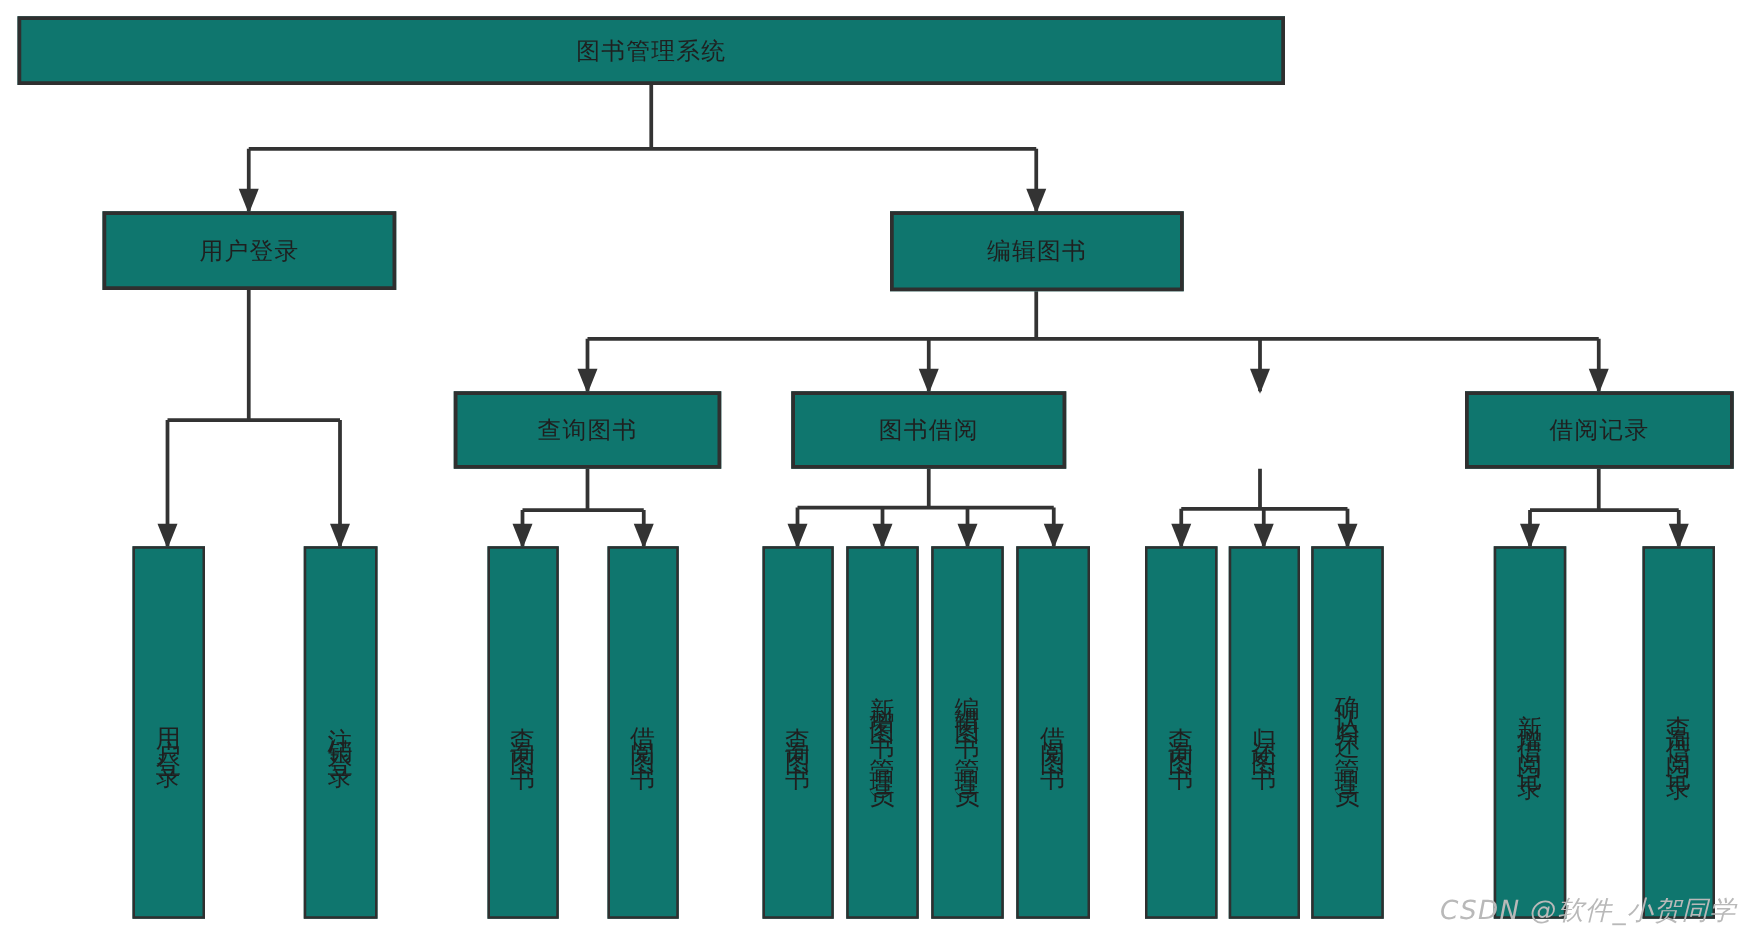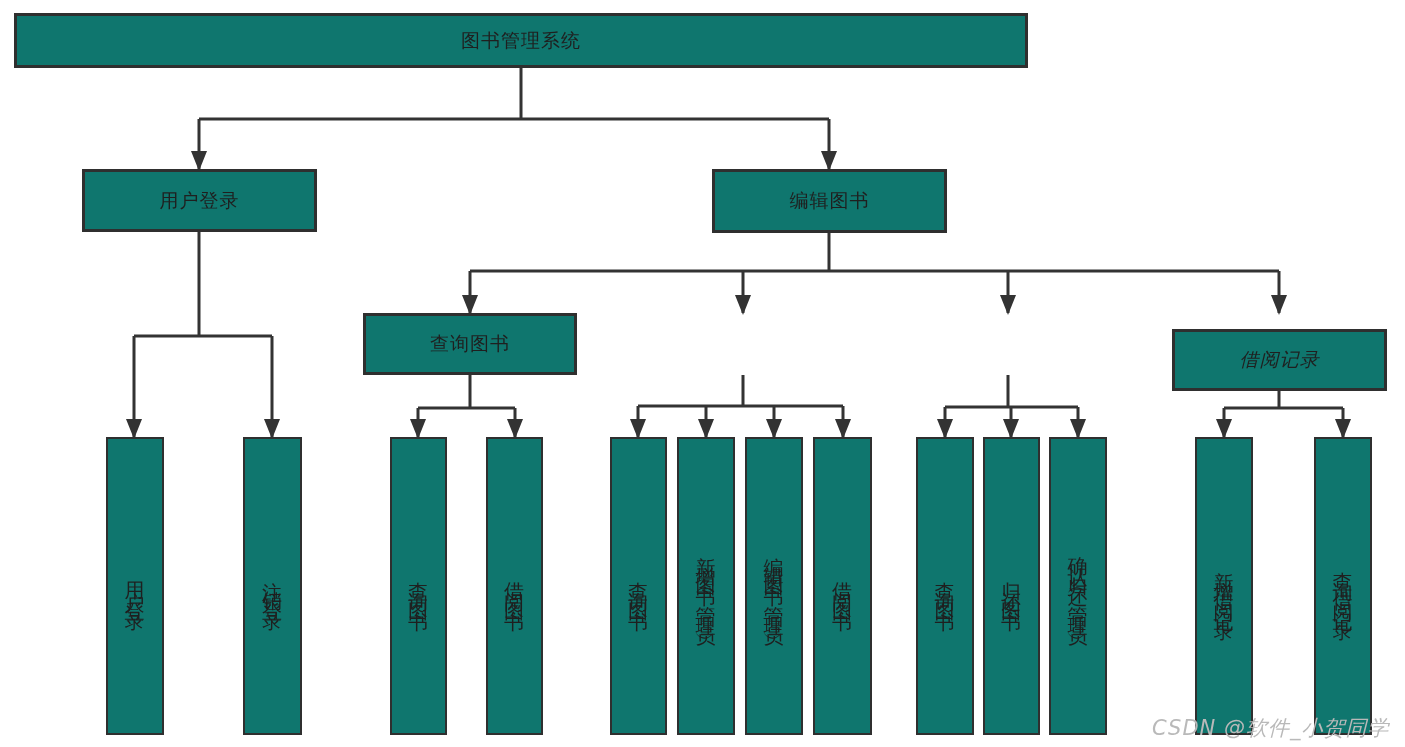--- a/index.html
+++ b/index.html
@@ -41,21 +41,21 @@
     font-size:20px;
     letter-spacing:10px;
     line-height:1;
   }
   .root-box{left:14px;top:13px;width:1014px;height:55px;}
   .b-user{left:82px;top:169px;width:235px;height:63px;}
   .b-book{left:712px;top:169px;width:235px;height:64px;}
   .s-new{left:363px;top:313px;width:214px;height:62px;}
   .s-borrow{left:633px;top:313px;width:220px;height:62px;}
   .s-current{left:901px;top:313px;width:214px;height:62px;}
-  .s-records{left:1172px;top:329px;width:215px;height:62px;font-style:italic;}
+  .s-records{left:1172px;top:313px;width:215px;height:62px;}
   .lf-a1{left:106px;}
   .lf-a2{left:243px;width:59px;}
   .lf-b1{left:390px;width:57px;}
   .lf-b2{left:486px;width:57px;}
   .lf-c1{left:610px;width:57px;}
   .lf-c2{left:677px;}
   .lf-c3{left:745px;}
   .lf-c4{left:813px;width:59px;}
   .lf-d1{left:916px;}
   .lf-d2{left:983px;width:57px;}
@@ -116,20 +116,21 @@
     <polygon points="1216,419 1232,419 1224,439"></polygon>
     <polygon points="1335,419 1351,419 1343,439"></polygon>
   </svg>
 
   <div class="box h-box root-box">图书管理系统</div>
 
   <div class="box h-box b-user">用户登录</div>
   <div class="box h-box b-book">编辑图书</div>
 
   <div class="box h-box s-new">查询图书</div>
+  <div class="box h-box s-borrow">图书借阅</div>
   <div class="box h-box s-records">借阅记录</div>
 
   <div class="box leaf lf-a1">用户登录</div>
   <div class="box leaf lf-a2">注销登录</div>
 
   <div class="box leaf lf-b1">查询图书</div>
   <div class="box leaf lf-b2">借阅图书</div>
 
   <div class="box leaf lf-c1">查询图书</div>
   <div class="box leaf lf-c2">新增图书（管理员）</div>

